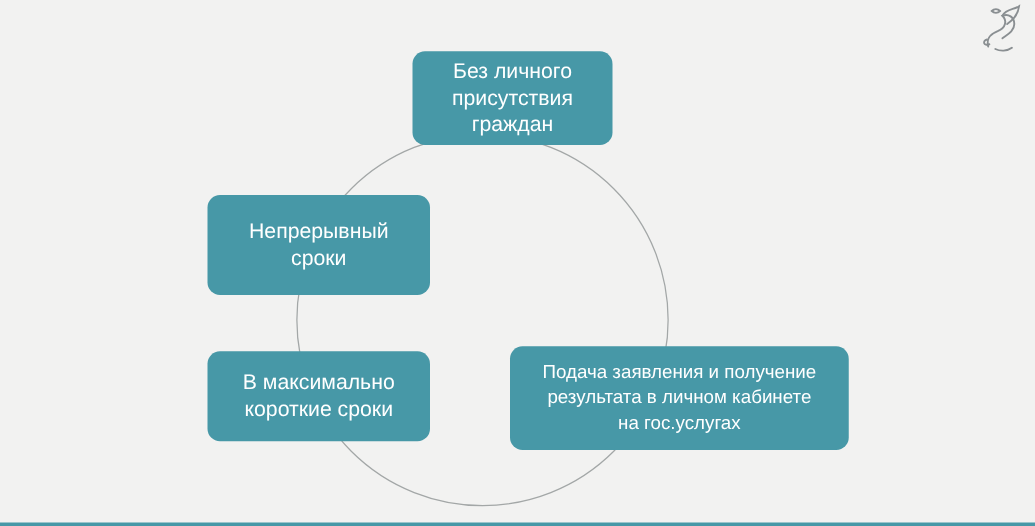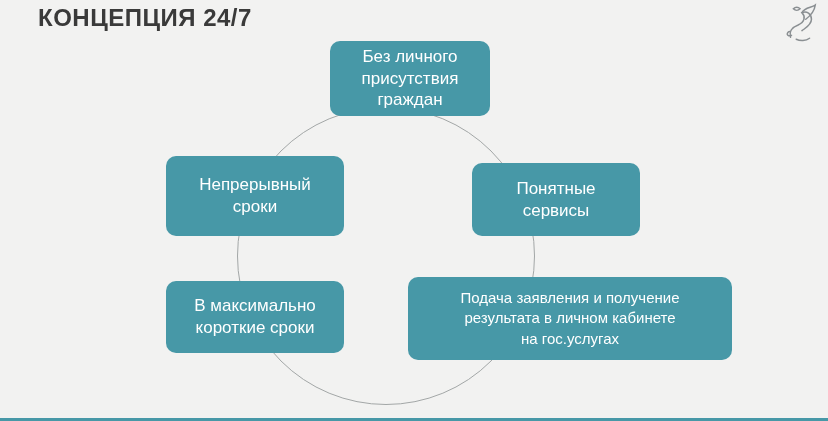--- a/index.html
+++ b/index.html
@@ -58,37 +58,36 @@
   }
   .node-label {
     white-space: pre-line;
     font-size: 17px;
     line-height: 1.28;
   }
   .node-top          { left: 330px; top: 41px;  width: 160px; height: 75px; }
   .node-left         { left: 166px; top: 156px; width: 178px; height: 80px; }
   .node-right        { left: 472px; top: 163px; width: 168px; height: 73px; }
   .node-bottom-left  { left: 166px; top: 281px; width: 178px; height: 72px; }
-  .node-bottom-right { left: 408px; top: 277px; width: 324px; height: 83px; }
+  .node-bottom-right { left: 408px; top: 277px; width: 271px; height: 83px; }
   .node-bottom-right .node-label { font-size: 15px; line-height: 1.35; }
   .accent-line {
     position: absolute;
     left: 0;
     right: 0;
     bottom: 0;
     height: 3px;
     background: var(--accent-line, #4798a7);
   }
 </style>
 </head>
 <body style="--background: #f2f2f1; --title: #3a3a3a; --node-fill: #4798a7; --accent-line: #4798a7; --circle-stroke: #a3a7a7; --emblem: #8a8f92;">
 
 <div class="slide">
 
-  <h1 class="slide-title">КОНЦЕПЦИЯ 24/7</h1>
 
   <div class="emblem">
     <svg viewBox="0 0 40 44" fill="none" stroke="currentColor" stroke-width="1.6" stroke-linecap="round">
       <path d="M9 36 C7 28 12 25 17 23 C24 20 25 14 21 10 C26 8 31 11 31 17 C31 23 25 26 21 29"></path>
       <path d="M21 10 C24 4 31 5 35 2 C34 10 29 14 25 17"></path>
       <path d="M19 6 C17 4 14 4 12 6 C14 8 17 8 19 6 Z"></path>
       <path d="M10 34 C5 36 4 31 8 30"></path>
       <path d="M15 38 C19 40 25 40 29 37"></path>
     </svg>
   </div>
@@ -99,24 +98,20 @@
     <span class="node-label">Без личного
 присутствия
 граждан</span>
   </div>
 
   <div class="node node-left">
     <span class="node-label">Непрерывный
 сроки</span>
   </div>
 
-  <div class="node node-right">
-    <span class="node-label">Понятные
-сервисы</span>
-  </div>
 
   <div class="node node-bottom-left">
     <span class="node-label">В максимально
 короткие сроки</span>
   </div>
 
   <div class="node node-bottom-right">
     <span class="node-label">Подача заявления и получение
 результата в личном кабинете
 на гос.услугах</span>

